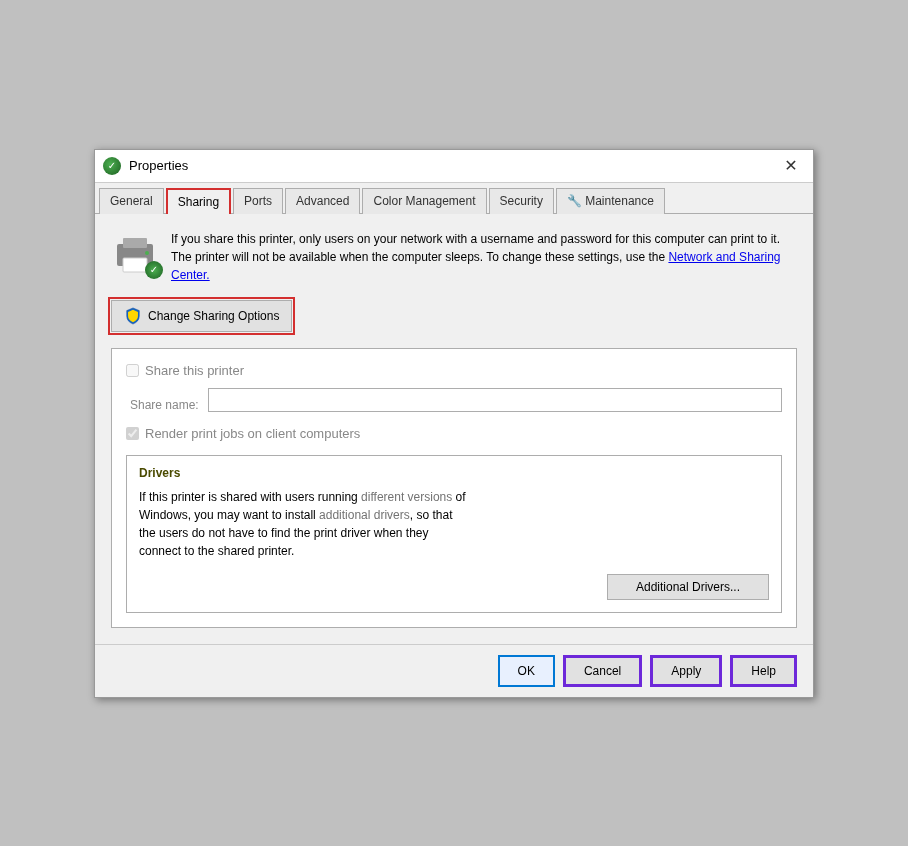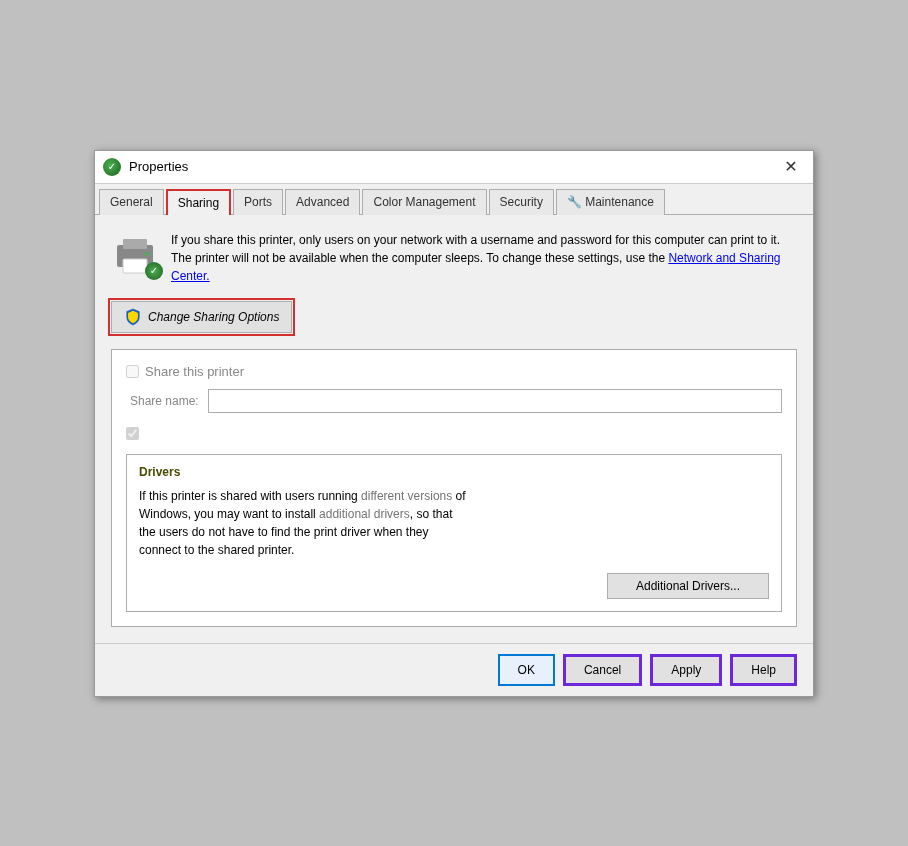--- a/index.html
+++ b/index.html
@@ -113,21 +113,20 @@
       align-items: center;
       gap: 6px;
       padding: 6px 12px;
       background: #e1e1e1;
       border: 1px solid #adadad;
       cursor: pointer;
       font-size: 12px;
       margin-bottom: 16px;
       outline: 2px solid #d32f2f;
       outline-offset: 1px;
-      font-style: italic;
     }
     .shield-icon {
       width: 18px;
       height: 18px;
     }
     .sharing-panel {
       border: 1px solid #adadad;
       background: #fff;
       padding: 14px;
     }
@@ -138,21 +137,21 @@
       margin-bottom: 10px;
       color: #888;
     }
     .checkbox-row input[type=checkbox] {
       width: 13px;
       height: 13px;
       cursor: not-allowed;
     }
     .share-name-row {
       display: flex;
-      align-items: center;
+      align-items: flex-end;
       gap: 8px;
       margin-bottom: 14px;
       padding-left: 4px;
     }
     .share-name-label {
       font-size: 12px;
       color: #888;
       min-width: 70px;
     }
     .share-name-input {
@@ -306,20 +305,21 @@
         <label for="share-printer">Share this printer</label>
       </div>
 
       <div class="share-name-row">
         <span class="share-name-label">Share name:</span>
         <input class="share-name-input" type="text" value="" style="">
       </div>
 
       <div class="render-checkbox-row">
         <input type="checkbox" id="render-jobs" checked="" disabled="" style="">
+        <label for="render-jobs">Render print jobs on client computers</label>
       </div>
 
       <div class="drivers-section">
         <div class="drivers-title">Drivers</div>
         <div class="drivers-text">
           <span>If this printer is shared with users running <span class="highlight">different versions</span> of</span><br>
           <span>Windows, you may want to install <span class="highlight">additional drivers</span>, so that</span><br>
           <span>the users do not have to find the print driver when they</span><br>
           <span>connect to the shared printer.</span>
         </div>

